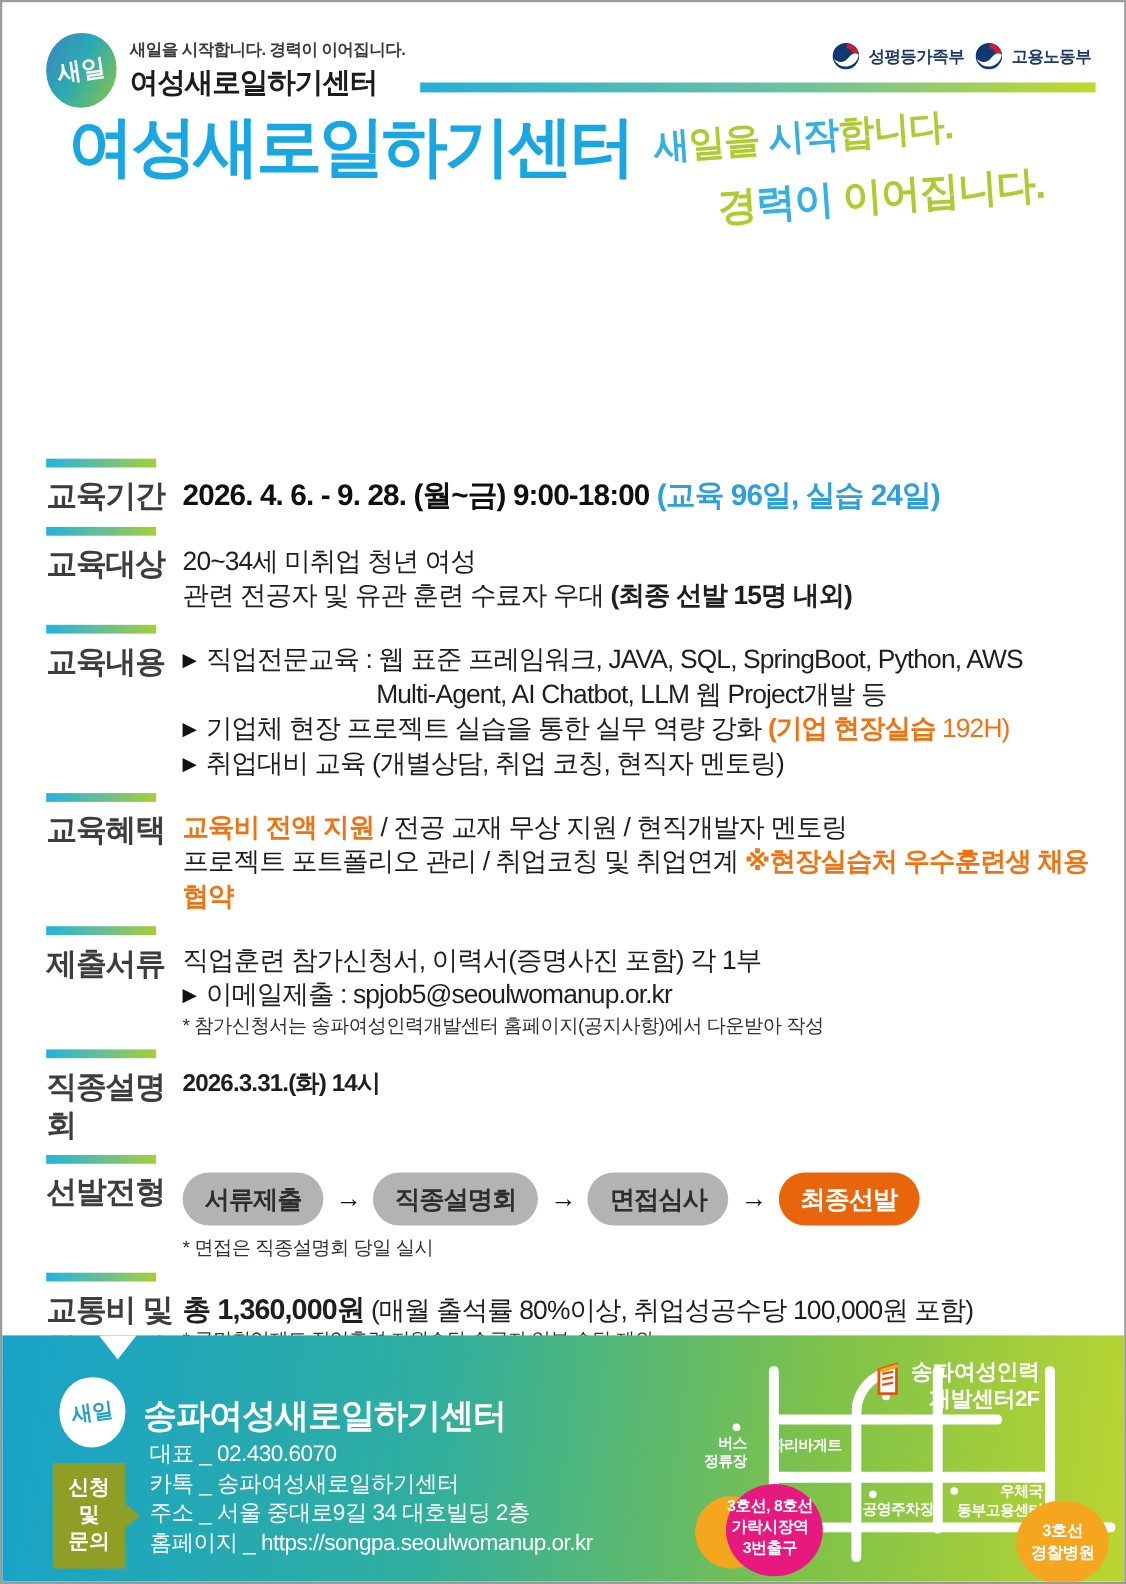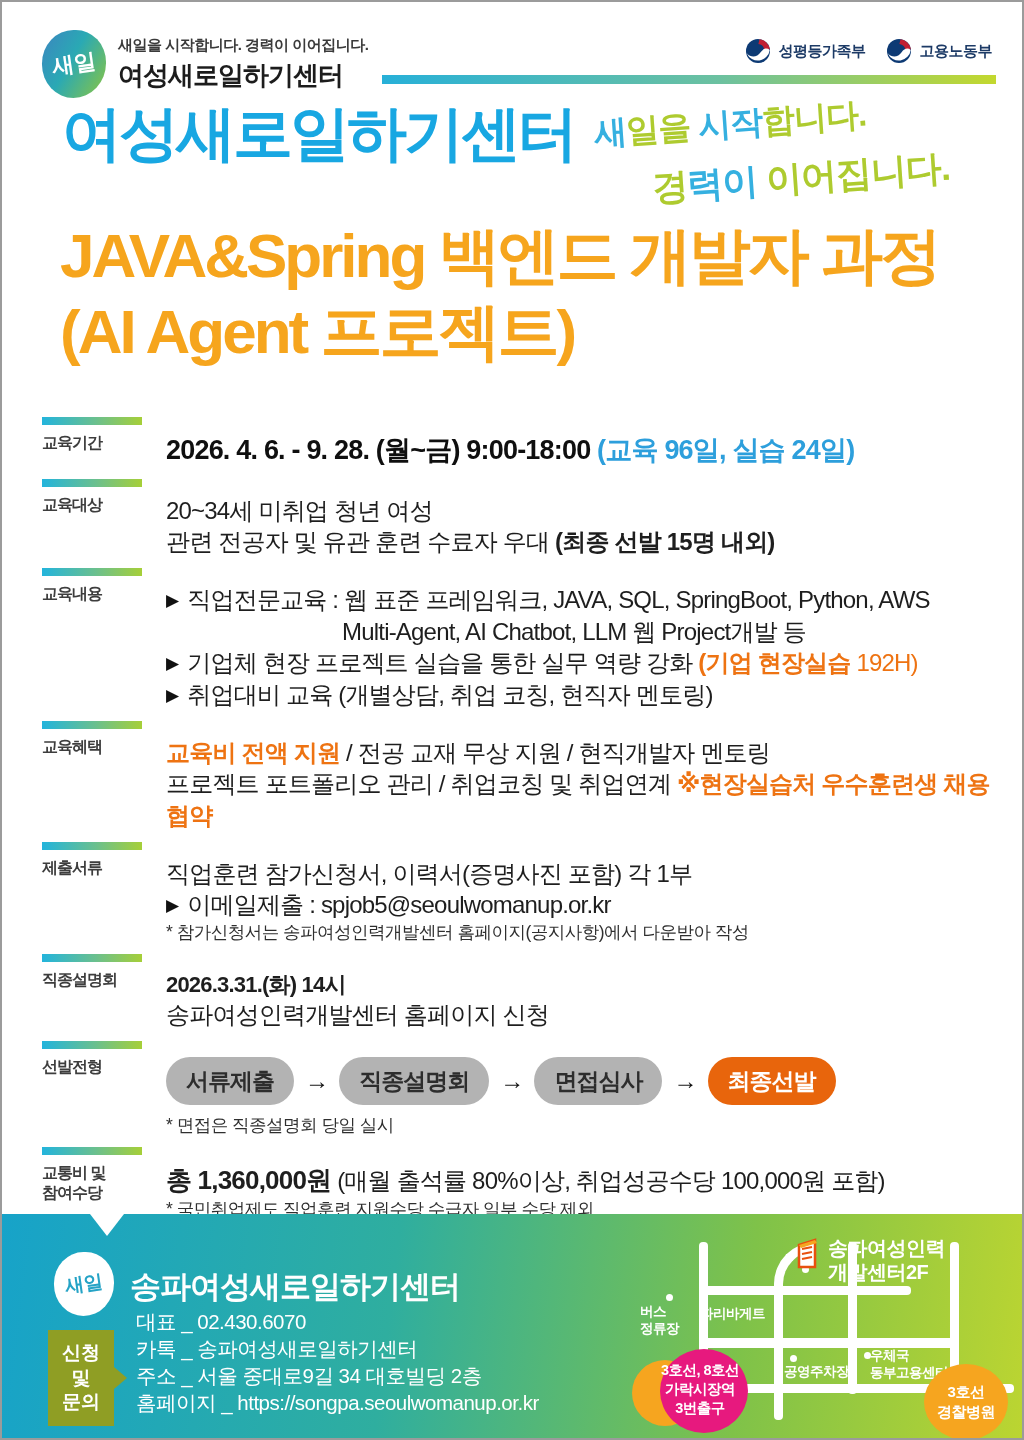--- a/index.html
+++ b/index.html
@@ -12,21 +12,21 @@
   
   .top{ position:absolute; left:40px; top:28px; display:flex; align-items:center; gap:12px; }
   .brand-circle{
     width:64px; height:68px; border-radius:50% 48% 52% 50%;
     background:linear-gradient(120deg,#3c85c0 0%,#2aa9b4 45%,#8cc63f 100%);
     display:flex; align-items:center; justify-content:center;
   }
   .brand-circle span{ color:#fff; font-size:22px; font-weight:800; transform:rotate(-8deg); }
   .brand-tagline{ font-size:15px; font-weight:700; color:#3a3a3a; letter-spacing:-0.5px; }
   .brand-name{ font-size:26px; font-weight:800; color:#1c1c1c; letter-spacing:-1px; margin-top:3px; }
-  .gov-logos{ position:absolute; right:30px; top:34px; left:auto; display:flex; gap:18px; }
+  .gov-logos{ position:absolute; right:30px; top:34px; left:auto; display:flex; gap:7px; }
   .gov{ display:flex; align-items:center; gap:6px; }
   .gov span{ font-size:15px; font-weight:700; color:#1c3a66; letter-spacing:-0.5px; }
   .header-rule{
     position:absolute; left:380px; top:73px; width:614px; height:9px;
     background:linear-gradient(90deg,#27b0d8 0%,#6cc1a0 55%,#c3d82e 100%);
   }
   
   .hero-title{
     position:absolute; left:60px; top:92px;
     font-size:60px; font-weight:900; color:#18a7e2; letter-spacing:-3px;
@@ -38,21 +38,21 @@
   .course{
     position:absolute; left:58px; top:216px; width:940px;
     font-size:62px; font-weight:900; color:#f6a51d; letter-spacing:-3px; line-height:1.22;
   }
   
   .rows{ position:absolute; left:40px; top:415px; width:958px; }
   .row{ display:flex; margin-bottom:10px; }
   .lcol{ width:124px; flex:none; }
   .bar{ width:100px; height:8px; margin-bottom:8px;
         background:linear-gradient(90deg,#23b4dc 0%,#6cc08c 55%,#a6cf38 100%); }
-  .ltext{ font-size:16px; font-weight:700; color:#3d3d3d; letter-spacing:-1px; line-height:1.25; }
+  .ltext{ font-size:28px; font-weight:700; color:#3d3d3d; letter-spacing:-1px; line-height:1.25; }
   .content{ flex:1; padding-top:16px; font-size:24px; color:#1e1e1e; line-height:1.32; letter-spacing:-0.8px; }
   .big{ font-size:27px; font-weight:800; color:#0f0f0f; }
   .blue{ font-size:27px; font-weight:800; color:#2d9fdc; }
   .b{ font-weight:800; }
   .orange{ color:#ee7312; font-weight:800; }
   .orange-reg{ color:#ee7312;text-align:right; }
   .small{ font-size:17.5px; color:#2f2f2f; letter-spacing:-0.5px; }
   .tri{ font-size:17px; margin-right:9px; position:relative; top:-2px; color:#111; }
   .indent{ padding-left:176px; }
   
@@ -78,21 +78,21 @@
           color:#fff; font-size:19px; font-weight:700; line-height:1.3; }
   .f-tag .arrow{ position:absolute; right:-13px; top:37px; width:0; height:0;
           border-top:11px solid transparent; border-bottom:11px solid transparent; border-left:13px solid #8f9e24; }
   .f-contacts{ position:absolute; left:134px; top:94px; color:#fff; font-size:20.5px;
                line-height:1.32; letter-spacing:-0.5px; }
   
   .road{ position:absolute; background:#fff; border-radius:4px; }
   .curve{ position:absolute; left:772px; top:28px; width:42px; height:52px;
           border-left:9px solid #fff; border-top:9px solid #fff; border-top-left-radius:42px; }
   .dot{ position:absolute; width:7px; height:7px; border-radius:50%; background:#fff; }
-  .maplabel{ position:absolute; color:#fff; font-size:13.5px; font-weight:700; line-height:1.25; letter-spacing:-0.5px; }
+  .maplabel{ position:absolute; color:#fff; font-size:13.5px; font-weight:700; line-height:1.25; letter-spacing:-0.5px;text-align:right; }
   .maplabel.bigl{ font-size:20px; font-weight:800; line-height:1.2; }
   .circle{ position:absolute; border-radius:50%; }
   .c-orange-l{ left:630px; top:146px; width:66px; height:66px; background:#f6a51f; }
   .c-pink{ left:658px; top:135px; width:88px; height:84px; background:#e7197e; }
   .c-orange-r{ left:922px; top:150px; width:84px; height:76px; background:#f6a51f; border-radius:50%; }
   .circle-text{ position:absolute; color:#fff; font-weight:800; text-align:center; letter-spacing:-0.5px; }
   .station-text{ left:646px; top:147px; width:104px; font-size:14.5px; line-height:1.32; }
   .hospital-text{ left:922px; top:168px; width:84px; font-size:15px; line-height:1.3; }
   .bldg{ position:absolute; left:794px; top:24px; }
 </style>
@@ -126,24 +126,20 @@
         <path d="M5 23 C11 29.5 19 28 23.5 21.5 C27 16.5 32 15.5 35.6 18.5 A16 16 0 0 1 5 23 Z" fill="#ffffff"></path>
       </svg>
       <span>고용노동부</span>
     </div>
   </div>
   <div class="header-rule"></div>
 
   <div class="hero-title">여성새로일하기센터</div>
   <div class="hand hand1"><span class="c">새</span><span class="g">일을 </span><span class="c">시작</span><span class="g">합니다.</span></div>
   <div class="hand hand2"><span class="g">경</span><span class="c">력이 </span><span class="g">이어집니다.</span></div>
-  <div class="course">
-    <div>JAVA&amp;Spring 백엔드 개발자 과정</div>
-    <div>(AI Agent 프로젝트)</div>
-  </div>
 
   <div class="rows">
 
     <div class="row">
       <div class="lcol">
           <div class="bar"></div>
         <div class="ltext">교육기간</div>
         </div>
       <div class="content"><span class="big">2026. 4. 6. - 9. 28. (월~금)  9:00-18:00 </span><span class="blue">(교육 96일, 실습 24일)</span></div>
     </div>
@@ -195,21 +191,20 @@
       </div>
     </div>
 
     <div class="row">
       <div class="lcol">
           <div class="bar"></div>
         <div class="ltext">직종설명회</div>
         </div>
       <div class="content">
         <div class="b" style="font-size:22px;">2026.3.31.(화) 14시</div>
-        <div>송파여성인력개발센터 홈페이지 신청</div>
       </div>
     </div>
 
     <div class="row">
       <div class="lcol">
           <div class="bar"></div>
         <div class="ltext">선발전형</div>
         </div>
       <div class="content">
         <div class="pills">

